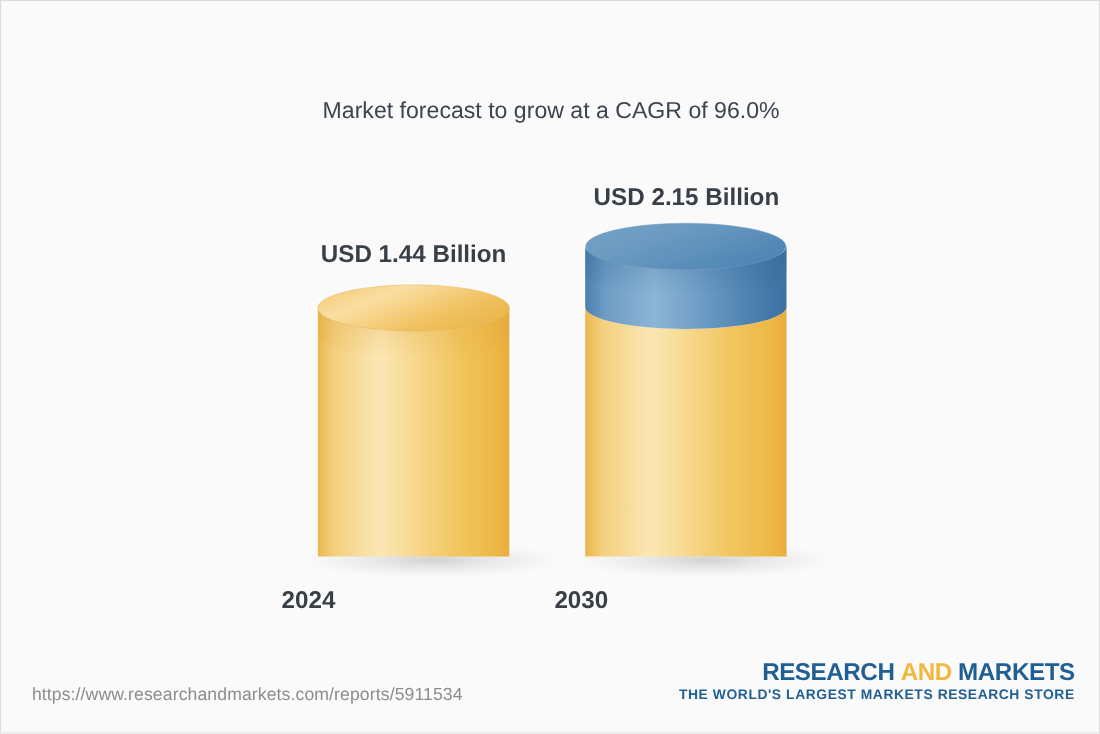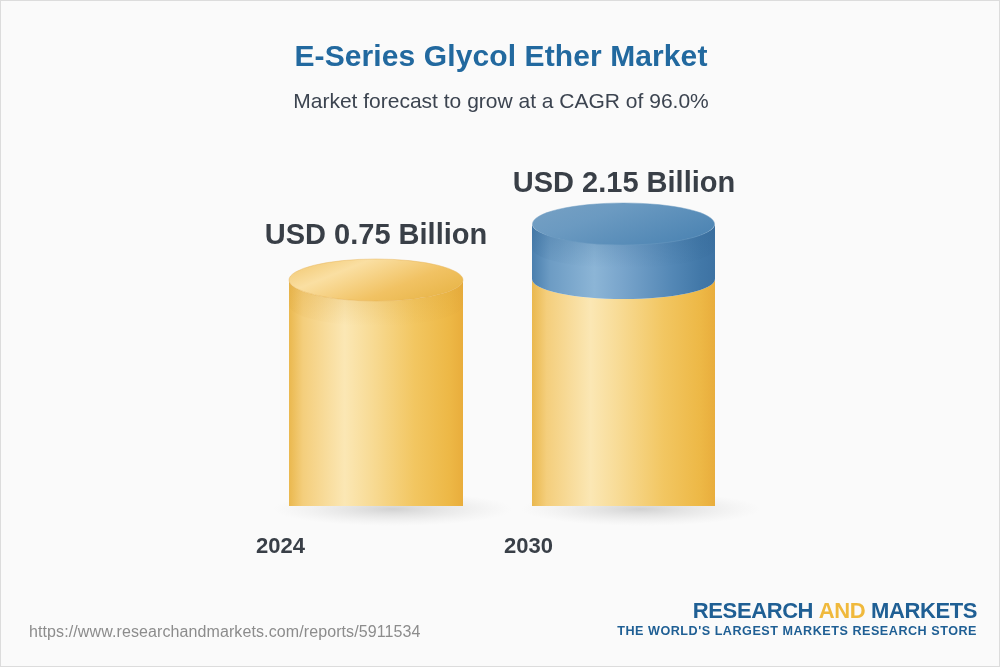--- a/index.html
+++ b/index.html
@@ -52,21 +52,21 @@
     position: absolute;
     left: 0;
     top: 0;
     width: 1000px;
     height: 667px;
   }
 
   .value-label {
     position: absolute;
     text-align: center;
-    font-size: 29px;
+    font-size: 22px;
     font-weight: bold;
     color: #393f47;
     white-space: nowrap;
   }
   .category-label {
     position: absolute;
     font-size: 22px;
     font-weight: bold;
     color: #393f47;
     white-space: nowrap;
@@ -104,21 +104,20 @@
     letter-spacing: 0.52px;
     white-space: nowrap;
     margin-top: 2px;
   }
 </style>
 </head>
 <body>
 
 <div id="page">
 
-  <div id="chart-title">E-Series Glycol Ether Market</div>
   <div id="chart-subtitle">Market forecast to grow at a CAGR of 96.0%</div>
 
   <svg id="plot-area" width="1000" height="667" viewBox="0 0 1000 667" xmlns="http://www.w3.org/2000/svg">
     <defs>
 
       <linearGradient id="gradYellowBody" x1="0" y1="0" x2="1" y2="0">
         <stop offset="0%" stop-color="#eab84e"></stop>
         <stop offset="8%" stop-color="#f4ce7c"></stop>
         <stop offset="32%" stop-color="#fbe7b4"></stop>
         <stop offset="46%" stop-color="#f8dc98"></stop>
@@ -185,21 +184,21 @@
 
       <path d="M531,223 L531,278 A91,20 0 0 0 714,278 L714,223
                A91,20 0 0 1 531,223 Z" fill="url(#gradBlueBody)"></path>
       <path d="M531,223 A91,20 0 0 0 714,223 L714,247
                A91,20 0 0 1 531,247 Z" fill="url(#gradSeamB)"></path>
       <ellipse cx="622.5" cy="223" rx="91" ry="21" fill="url(#gradBlueTop)"></ellipse>
       <ellipse cx="622.5" cy="223" rx="91" ry="21" fill="none" stroke="#6d9cc2" stroke-width="0.8" stroke-opacity="0.6"></ellipse>
     </g>
   </svg>
 
-  <div class="value-label" style="left:255px; top:217px; width:240px;">USD 0.75 Billion</div>
+  <div class="value-label" style="left:255px; top:217px; width:240px;">USD 1.44 Billion</div>
   <div class="value-label" style="left:503px; top:165px; width:240px;">USD 2.15 Billion</div>
 
   <div class="category-label" style="left:255px; top:532px; width:240px;">2024</div>
   <div class="category-label" style="left:503px; top:532px; width:240px;">2030</div>
 
   <div id="source-url">https://www.researchandmarkets.com/reports/5911534</div>
 
   <div id="brand-logo">
     <div id="brand-wordmark">
       <span class="brand-w1">RESEARCH</span><span>&nbsp;</span><span class="brand-w2">AND</span><span>&nbsp;</span><span class="brand-w3">MARKETS</span>

